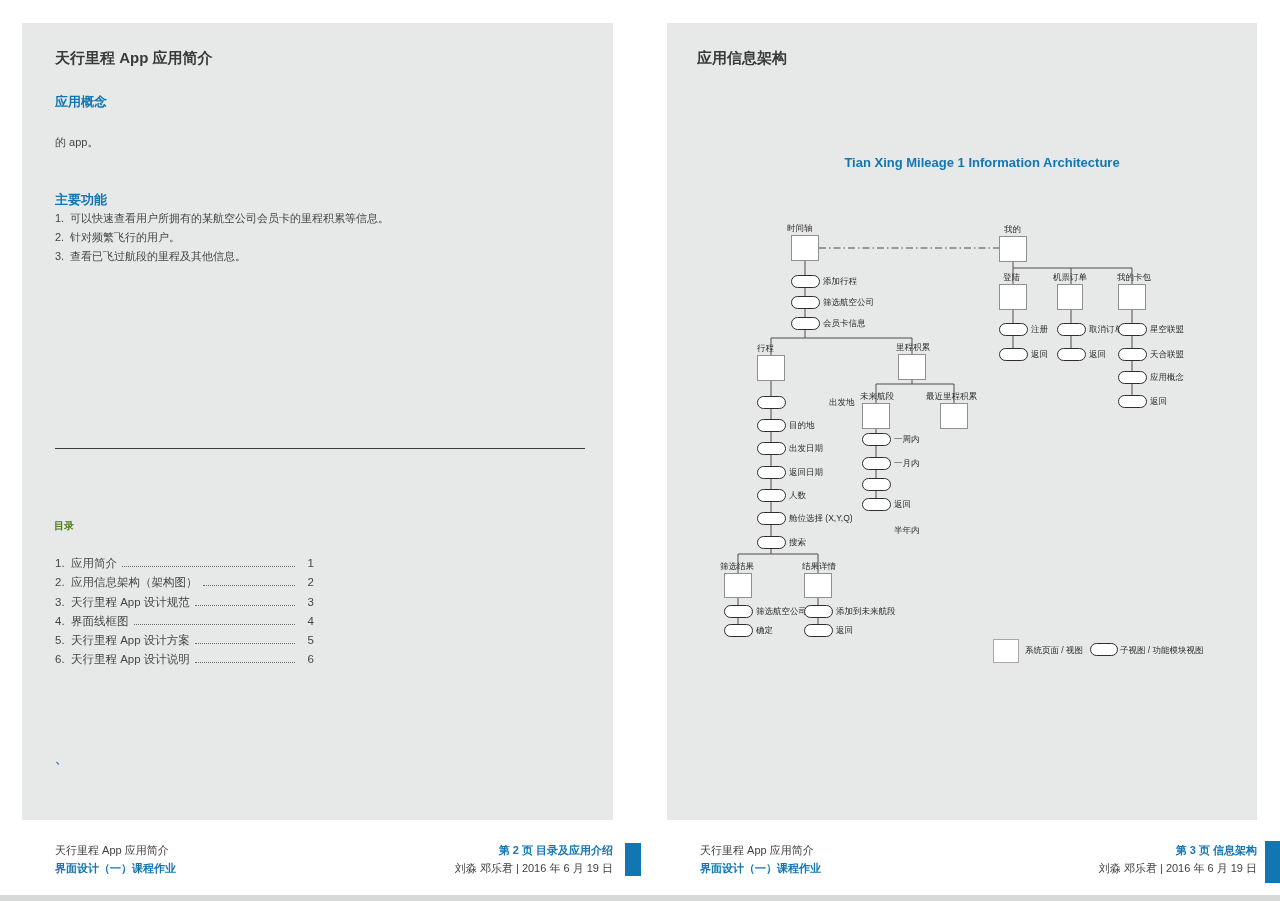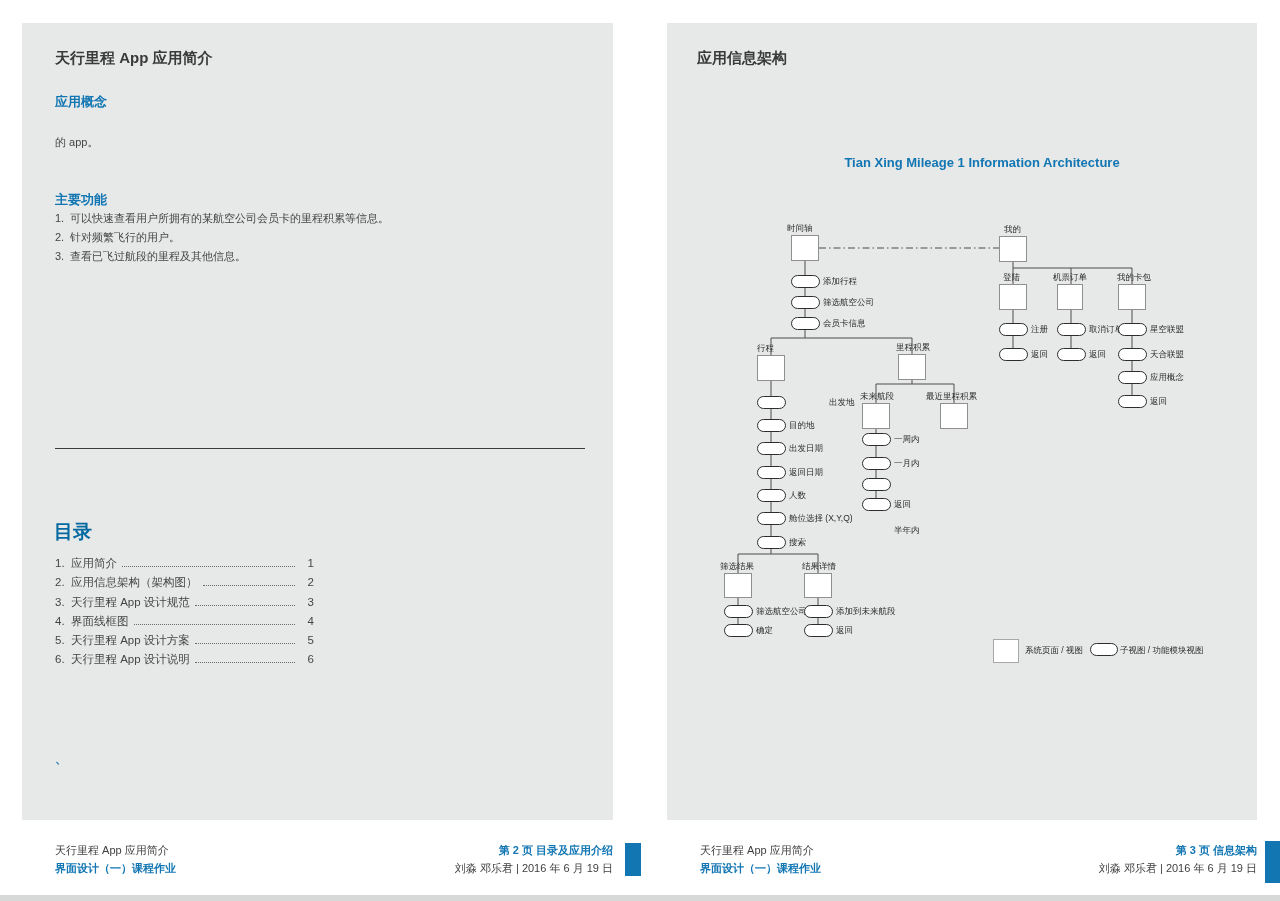--- a/index.html
+++ b/index.html
@@ -9,21 +9,21 @@
   #left-page  { left:22px;  top:23px; width:591px; height:797px; }
   #right-page { left:667px; top:23px; width:590px; height:797px; }
 
   .abs { position:absolute; }
   .h1 { font-size:15px; font-weight:bold; color:#3a3a3a; white-space:nowrap; }
   .h2 { font-size:13px; font-weight:bold; color:#1276b3; white-space:nowrap; }
   .body-line { font-size:11px; color:#454545; white-space:nowrap; }
   .feat-row { display:flex; font-size:11px; color:#454545; height:19px; align-items:baseline; }
   .feat-num { width:15px; flex:none; }
   .hr { position:absolute; border-top:1px solid #3c3c3c; }
-  .toc-title { font-size:19px; font-weight:bold; color:#0369a1; }
+  .toc-title { font-size:10px; font-weight:bold; color:#4d7c0f; }
   .toc-row { display:flex; align-items:baseline; font-size:11.5px; color:#454545; height:19.3px; }
   .toc-num { width:16px; flex:none; }
   .toc-label { flex:none; white-space:nowrap; }
   .toc-dots { flex:1; border-bottom:1.5px dotted #6a6a6a; margin:0 5px 3px 5px; }
   .toc-page { width:14px; flex:none; text-align:right; }
   .stray { font-size:12px; font-weight:bold; color:#1276b3; }
 
   
   .dg-title { font-size:13px; font-weight:bold; color:#1276b3; text-align:center; }
   .sq { position:absolute; width:28px; height:26px; background:#fff; border:1px solid #8f8f8f; }

